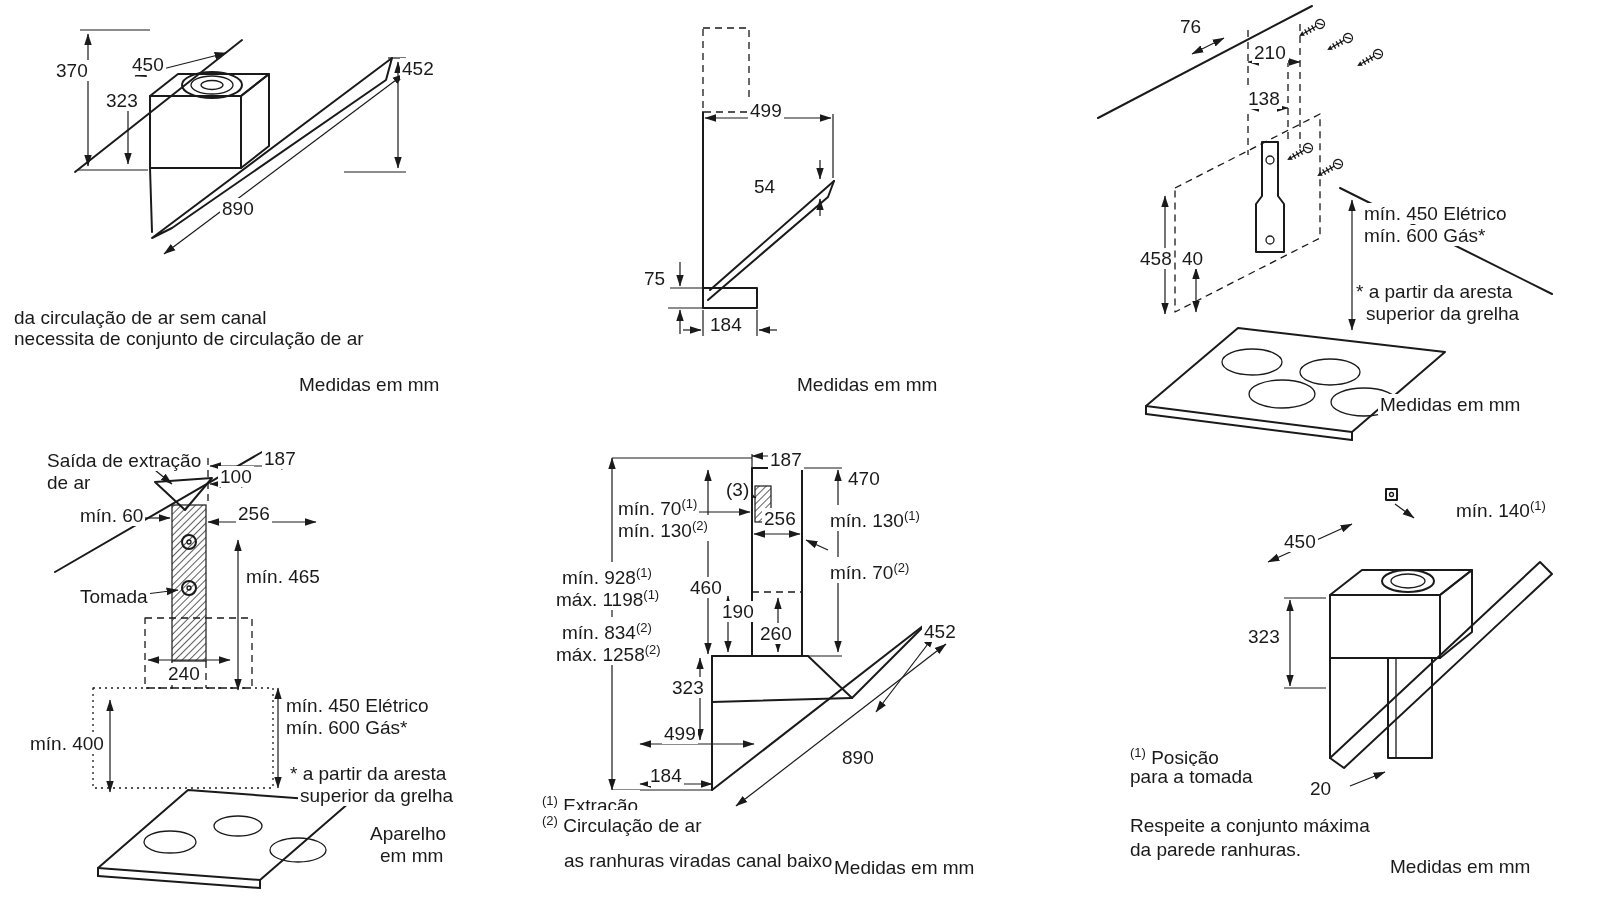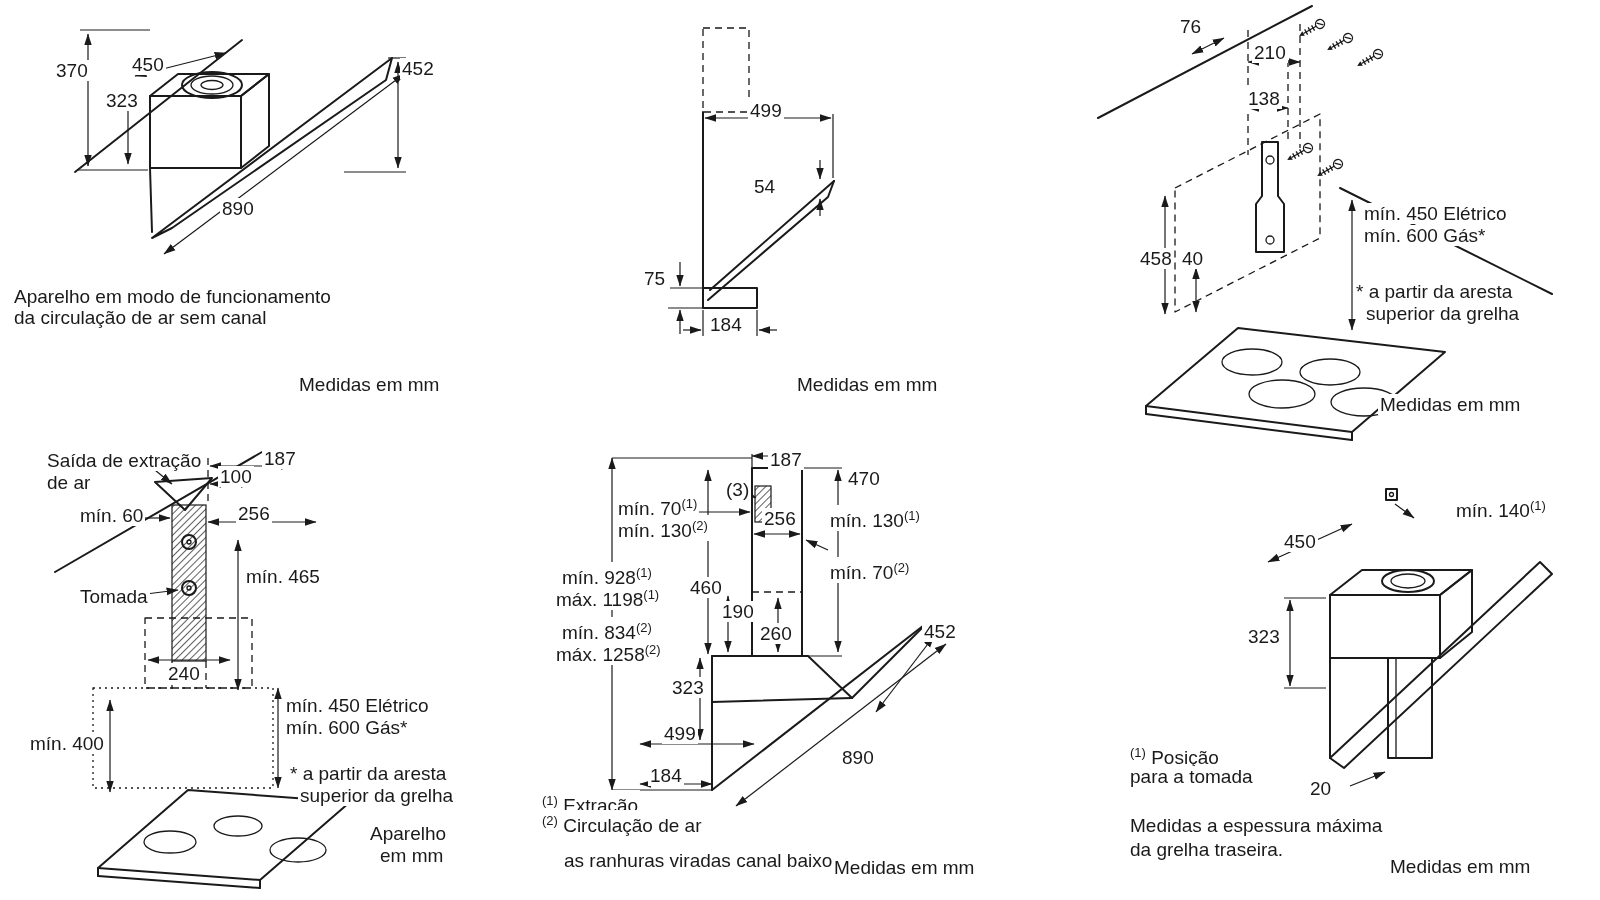--- a/index.html
+++ b/index.html
@@ -195,22 +195,22 @@
       <line class="d" x1="1326" y1="688" x2="1284" y2="688"></line>
       <line class="d" x1="1290" y1="600" x2="1290" y2="686" marker-start="url(#ar)" marker-end="url(#ar)"></line>
     </g>
   </svg>
 
   <div class="lb" style="left:54px;top:60px">370</div>
   <div class="lb" style="left:130px;top:54px">450</div>
   <div class="lb" style="left:104px;top:90px">323</div>
   <div class="lb" style="left:400px;top:58px">452</div>
   <div class="lb" style="left:220px;top:198px">890</div>
-  <div class="lb" style="left:12px;top:286px">Aparelho em modo de funcionamento</div>
   <div class="lb" style="left:12px;top:307px">da circulação de ar sem canal</div>
+  <div class="lb" style="left:12px;top:328px">necessita de conjunto de circulação de ar</div>
   <div class="lb" style="left:297px;top:374px">Medidas em mm</div>
 
   <div class="lb" style="left:748px;top:100px">499</div>
   <div class="lb" style="left:752px;top:176px">54</div>
   <div class="lb" style="left:642px;top:268px">75</div>
   <div class="lb" style="left:708px;top:314px">184</div>
   <div class="lb" style="left:795px;top:374px">Medidas em mm</div>
 
   <div class="lb" style="left:1178px;top:16px">76</div>
   <div class="lb" style="left:1252px;top:42px">210</div>
@@ -264,17 +264,17 @@
   <div class="lb" style="left:540px;top:810px"><sup>(2)</sup><span> Circulação de ar</span></div>
   <div class="lb" style="left:562px;top:850px">as ranhuras viradas canal baixo</div>
   <div class="lb" style="left:832px;top:857px">Medidas em mm</div>
 
   <div class="lb" style="left:1454px;top:495px"><span>mín. 140</span><sup>(1)</sup></div>
   <div class="lb" style="left:1282px;top:531px">450</div>
   <div class="lb" style="left:1246px;top:626px">323</div>
   <div class="lb" style="left:1308px;top:778px">20</div>
   <div class="lb" style="left:1128px;top:742px"><sup>(1)</sup><span> Posição</span></div>
   <div class="lb" style="left:1128px;top:766px">para a tomada</div>
-  <div class="lb" style="left:1128px;top:815px">Medidas a espessura máxima</div>
-  <div class="lb" style="left:1128px;top:839px">da grelha traseira.</div>
+  <div class="lb" style="left:1128px;top:815px">Respeite a conjunto máxima</div>
+  <div class="lb" style="left:1128px;top:839px">da parede ranhuras.</div>
   <div class="lb" style="left:1388px;top:856px">Medidas em mm</div>
 
 </div>
 
 </body></html>

